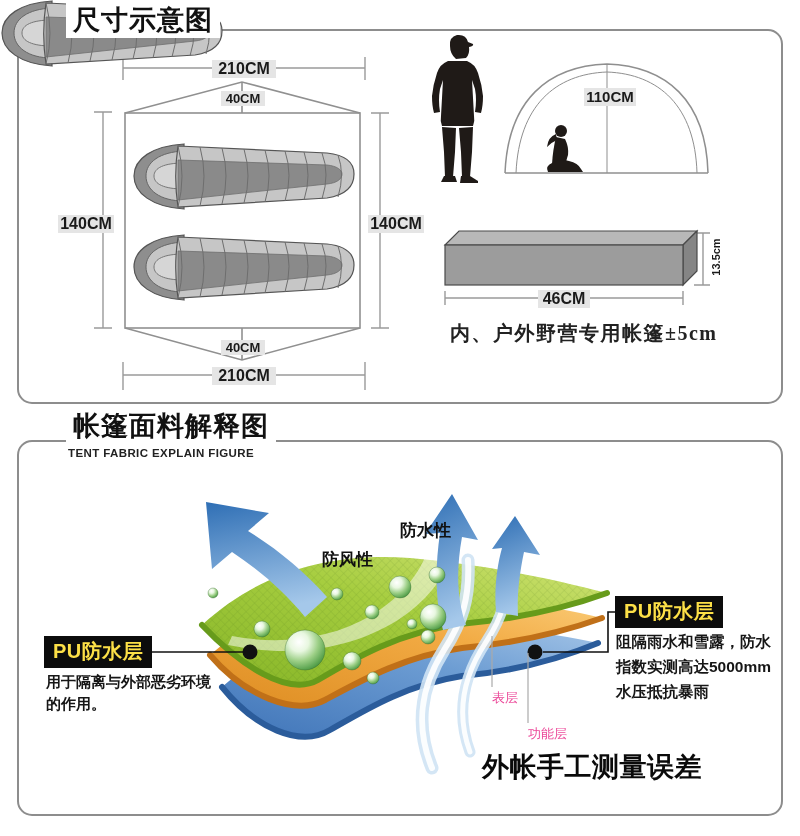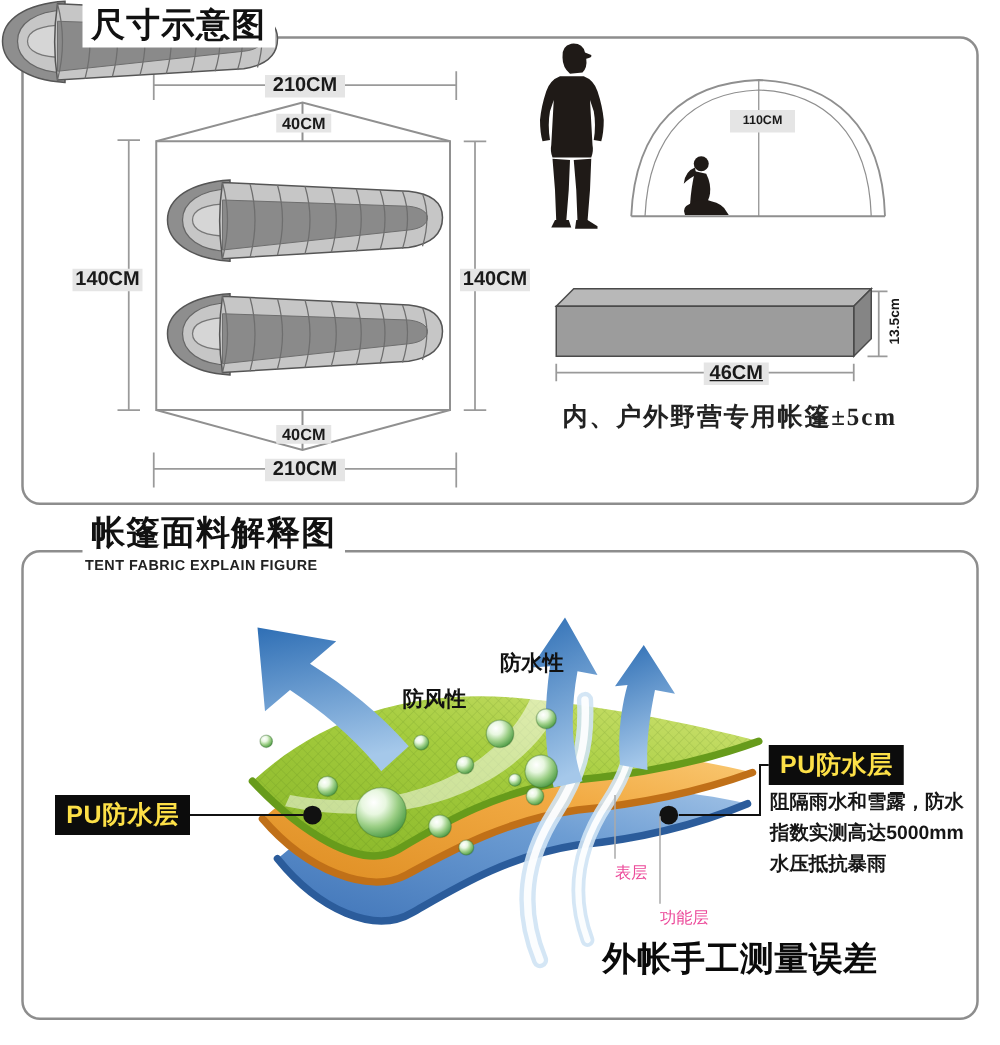--- a/index.html
+++ b/index.html
@@ -195,32 +195,36 @@
 </svg>
 
 <div class="lbl sec-title" style="left:66px; top:2px;">尺寸示意图</div>
 
 <div class="lbl dim" style="left:212px; top:60px; width:64px;">210CM</div>
 <div class="lbl dim dim-sm" style="left:221px; top:91px; width:44px;">40CM</div>
 <div class="lbl dim" style="left:58px; top:215px; width:56px;">140CM</div>
 <div class="lbl dim" style="left:368px; top:215px; width:56px;">140CM</div>
 <div class="lbl dim dim-sm" style="left:221px; top:340px; width:44px;">40CM</div>
 <div class="lbl dim" style="left:212px; top:367px; width:64px;">210CM</div>
-<div class="lbl dim" style="left:584px; top:88px; width:52px; font-size:10px;text-align:center;">110CM</div>
-<div class="lbl dim" style="left:563px; top:290px; width:52px;text-decoration:underline;">46CM</div>
+<div class="lbl dim" style="left:584px; top:88px; width:52px; font-size:15px;text-align:center;">110CM</div>
+<div class="lbl dim" style="left:538px; top:290px; width:52px;">46CM</div>
 <div class="lbl rot90" style="left:696px; top:250px; width:42px; height:14px;">13.5cm</div>
 <div class="lbl note" style="left:450px; top:320px;">内、户外野营专用帐篷±5cm</div>
 
 <div class="lbl sec-title" style="left:66px; top:408px;">帐篷面料解释图</div>
 <div class="lbl sec-sub" style="left:68px; top:447px;">TENT FABRIC EXPLAIN FIGURE</div>
 
 <div class="lbl feat" style="left:368px; top:519px;">防水性</div>
 <div class="lbl feat" style="left:290px; top:548px;">防风性</div>
 
 <div class="lbl pu-box" style="left:44px; top:636px;">PU防水层</div>
+<div class="lbl desc" style="left:46px; top:671px;">
+  <div>用于隔离与外部恶劣环境</div>
+  <div>的作用。</div>
+</div>
 
 <div class="lbl pu-box" style="left:615px; top:596px;">PU防水层</div>
 <div class="lbl desc desc-r" style="left:616px; top:629px;">
   <div>阻隔雨水和雪露，防水</div>
   <div>指数实测高达5000mm</div>
   <div>水压抵抗暴雨</div>
 </div>
 
 <div class="lbl layer-tag" style="left:492px; top:689px;">表层</div>
 <div class="lbl layer-tag" style="left:528px; top:725px;">功能层</div>

